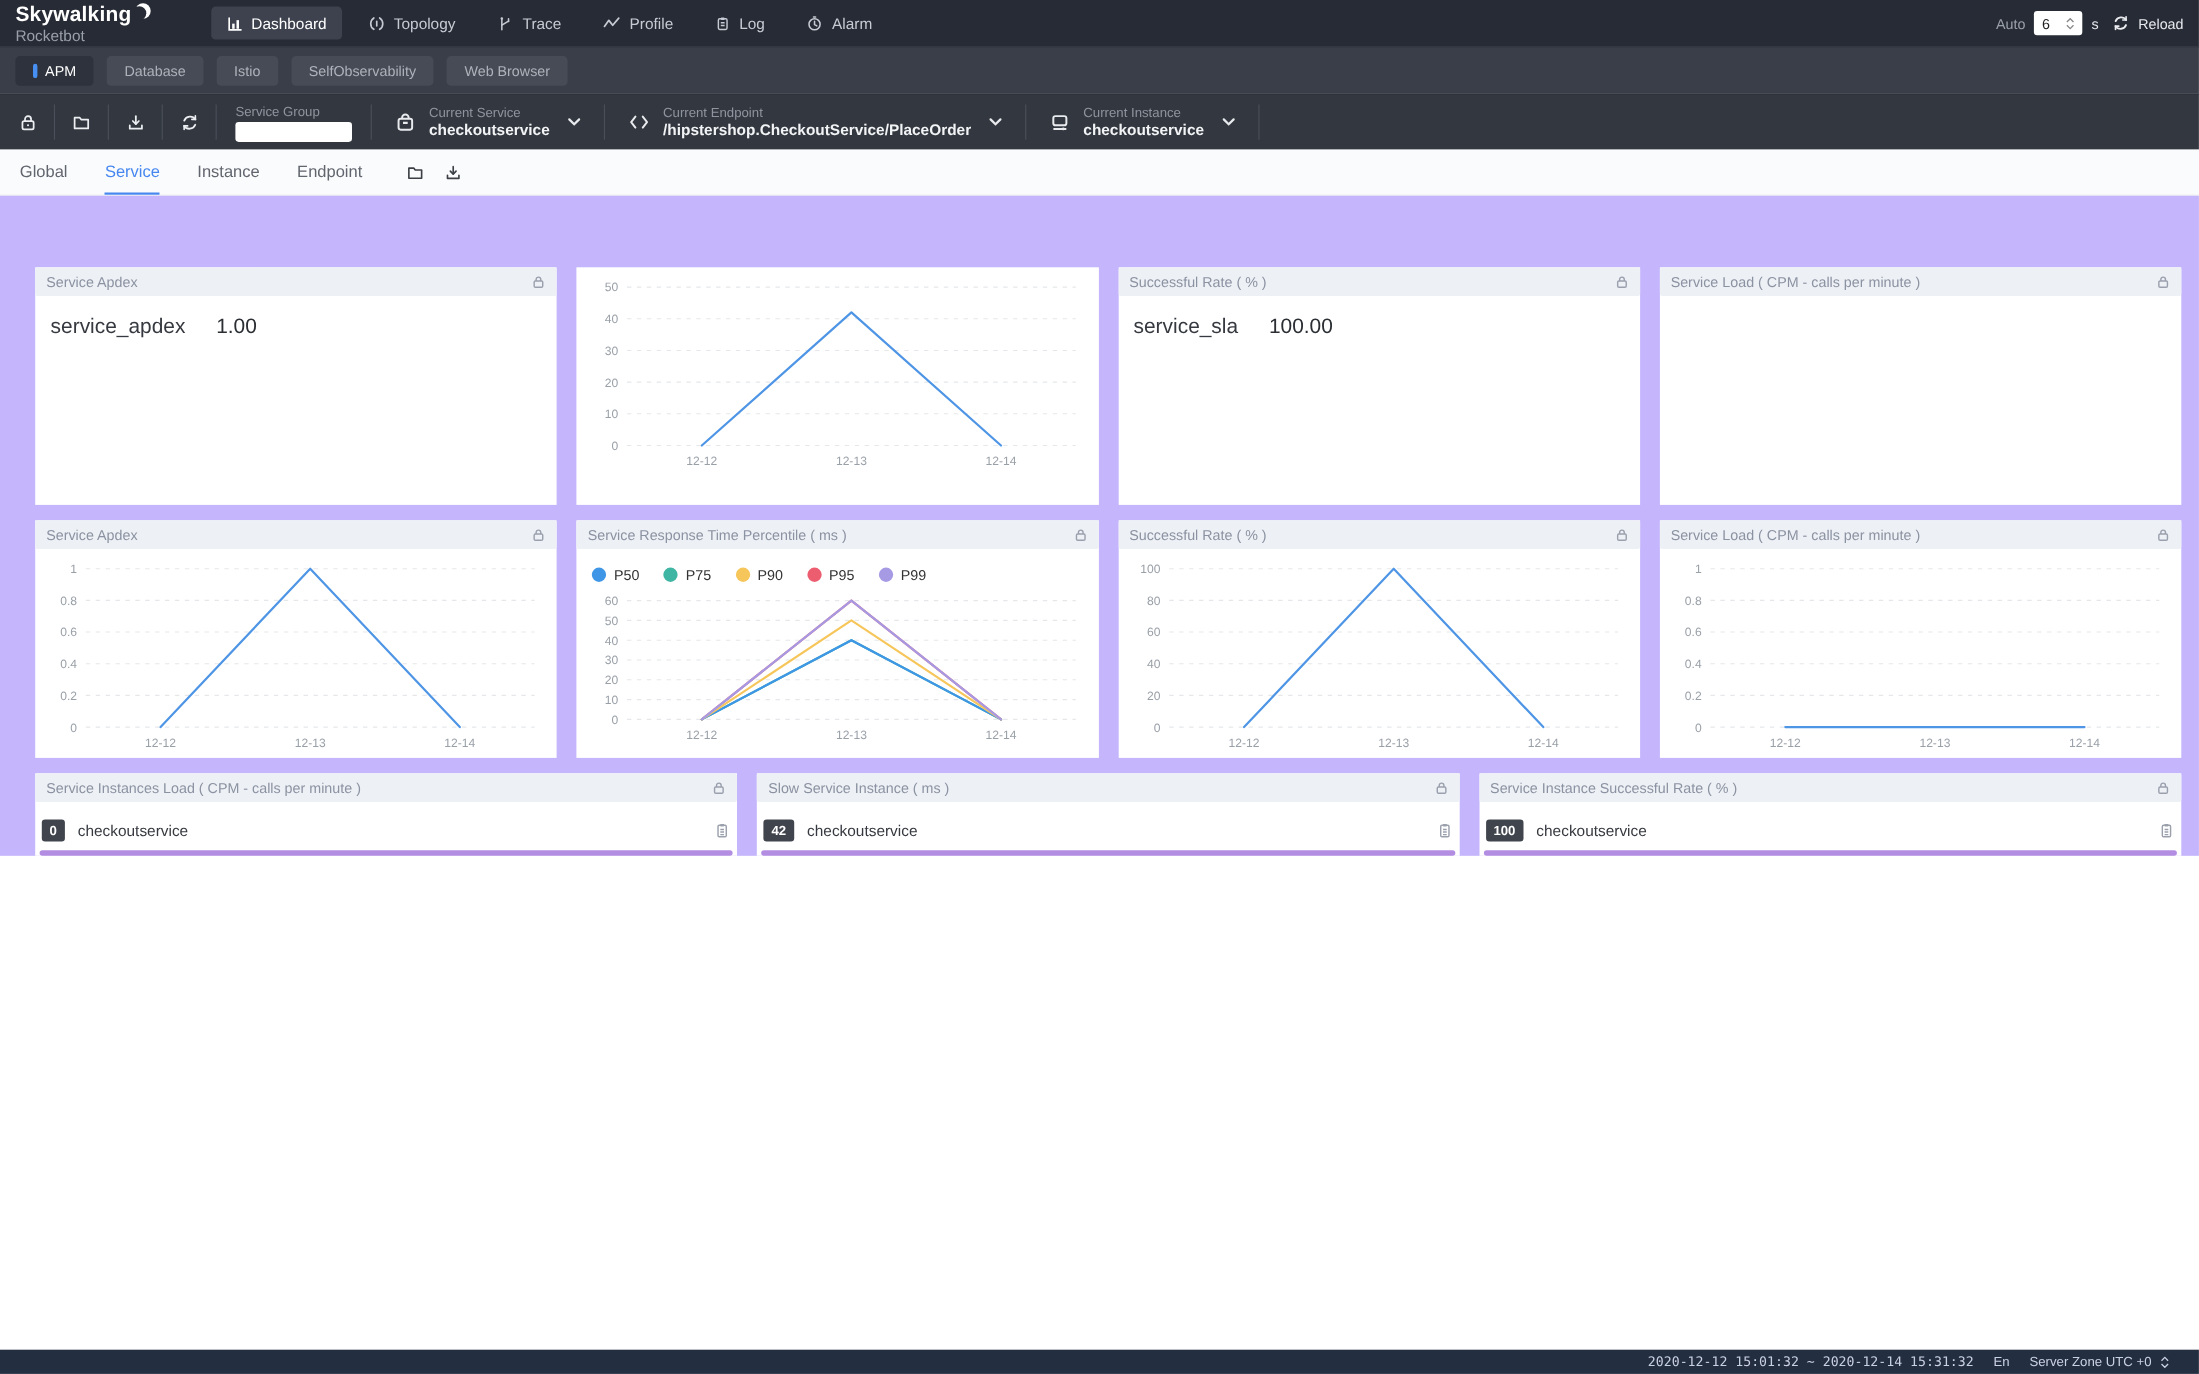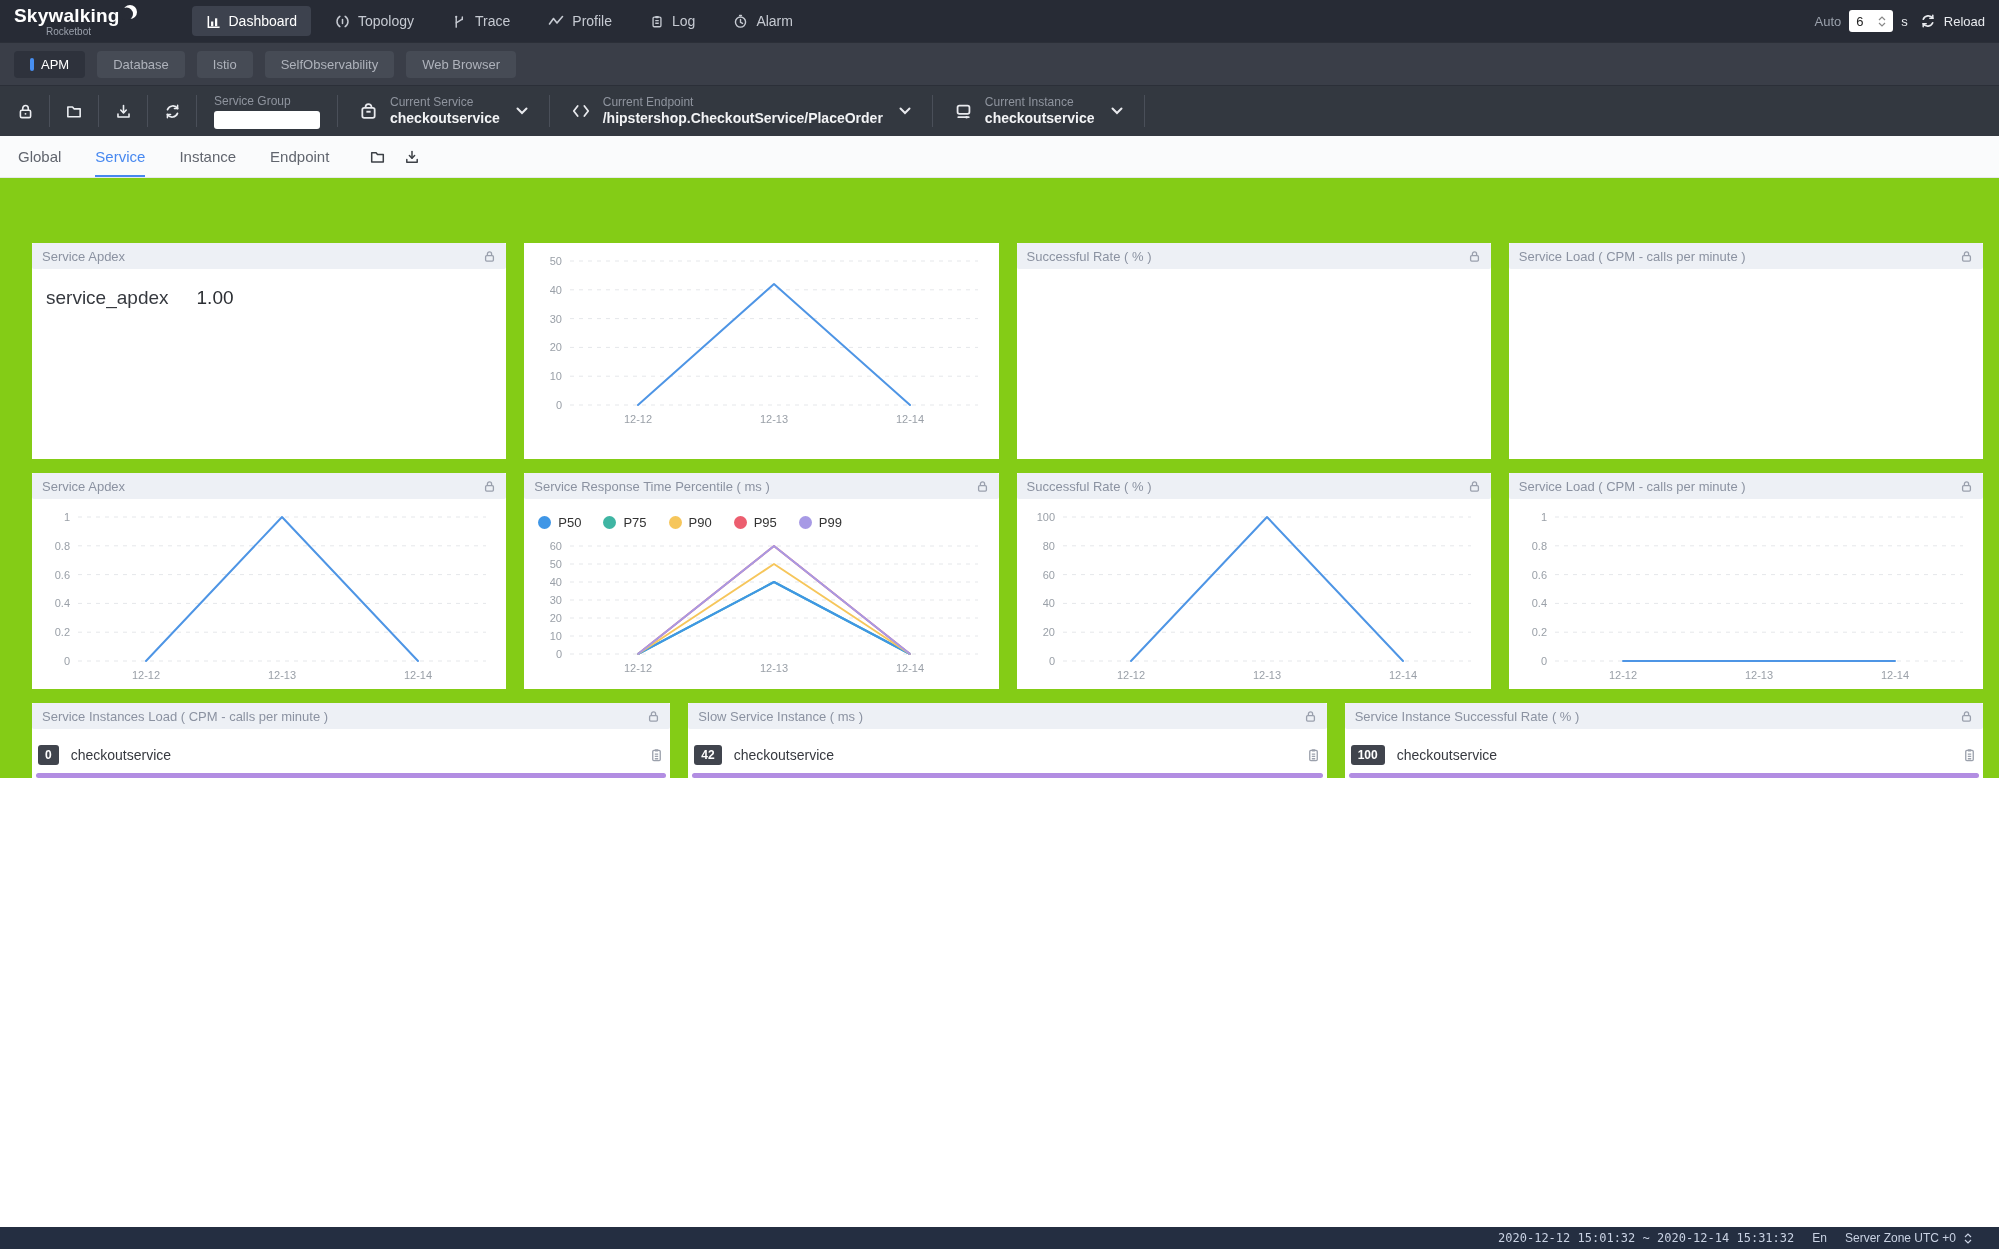--- a/index.html
+++ b/index.html
@@ -13,21 +13,21 @@
 
   
   .topbar {
     height:42px; background:#272b35; display:flex; align-items:center;
     padding:0 14px; color:#c6cad2;
   }
   .brand { display:flex; flex-direction:column; justify-content:center; margin-right:54px; line-height:1; }
   .brand-row { display:flex; align-items:flex-start; }
   .brand-title { color:#fff; font-size:19px; font-weight:bold; letter-spacing:.2px; }
   .brand-moon { margin-left:2px; margin-top:-2px; }
-  .brand-sub { color:#9aa0ab; font-size:10px; margin-top:2px;margin-left:32px; }
+  .brand-sub { color:#9aa0ab; font-size:14px; margin-top:2px; }
   .nav-items { display:flex; align-items:center; gap:10px; }
   .nav-item {
     display:flex; align-items:center; gap:8px; font-size:14px;
     padding:7px 14px; border-radius:4px; cursor:pointer; color:#c6cad2;
   }
   .nav-item.active { background:#3d424e; color:#fff; }
   .topbar-right { margin-left:auto; display:flex; align-items:center; gap:8px; font-size:13px; }
   .auto-label { color:#9aa0ab; }
   .auto-input {
     width:44px; height:22px; background:#fff; border-radius:3px; border:none;
@@ -78,21 +78,21 @@
   }
   .tab { font-size:15px; color:#61656e; cursor:pointer; height:100%; display:flex; align-items:center; position:relative; }
   .tab.active { color:#4788f0; }
   .tab.active::after {
     content:""; position:absolute; left:0; right:0; bottom:0; height:2px; background:#4788f0;
   }
   .tabrow-icons { display:flex; align-items:center; gap:18px; margin-left:6px; color:#3c4046; }
   .tabrow-icons .icon { cursor:pointer; }
 
   
-  .content { padding:65px 16px 0 32px; background:#84cc16; }
+  .content { padding:65px 16px 0 32px; background:#c4b5fd; }
   .row { display:grid; gap:18px; margin-bottom:14px; }
   .row-4 { grid-template-columns:repeat(4,1fr); }
   .row-3 { grid-template-columns:repeat(3,1fr); }
   .card { background:#fff; }
   .card-header {
     background:#edf0f5; height:26px; display:flex; align-items:center;
     padding:0 10px; border-radius:2px;
   }
   .card-title { font-size:13px; color:#8b92a1; flex:1; white-space:nowrap; overflow:hidden; }
   .card-lock { color:#9aa0ad; cursor:pointer; }
@@ -422,20 +422,26 @@
 
     <div class="card">
       <div class="card-header">
         <span class="card-title">Successful Rate ( % )</span>
         <span class="icon card-lock">
           <svg width="13" height="13" viewBox="0 0 16 16" fill="none" stroke="currentColor" stroke-width="1.6">
               <rect x="3.2" y="6.8" width="9.6" height="7" rx="1.4"></rect>
               <path d="M5.4 6.8 V5 a2.6 2.6 0 0 1 5.2 0 v1.8"></path>
             </svg>
         </span>
+      </div>
+      <div class="card-body tall">
+        <div class="metric">
+          <span class="metric-label">service_sla</span>
+          <span class="metric-value">100.00</span>
+        </div>
       </div>
     </div>
 
     <div class="card">
       <div class="card-header">
         <span class="card-title">Service Load ( CPM - calls per minute )</span>
         <span class="icon card-lock">
           <svg width="13" height="13" viewBox="0 0 16 16" fill="none" stroke="currentColor" stroke-width="1.6">
               <rect x="3.2" y="6.8" width="9.6" height="7" rx="1.4"></rect>
               <path d="M5.4 6.8 V5 a2.6 2.6 0 0 1 5.2 0 v1.8"></path>

